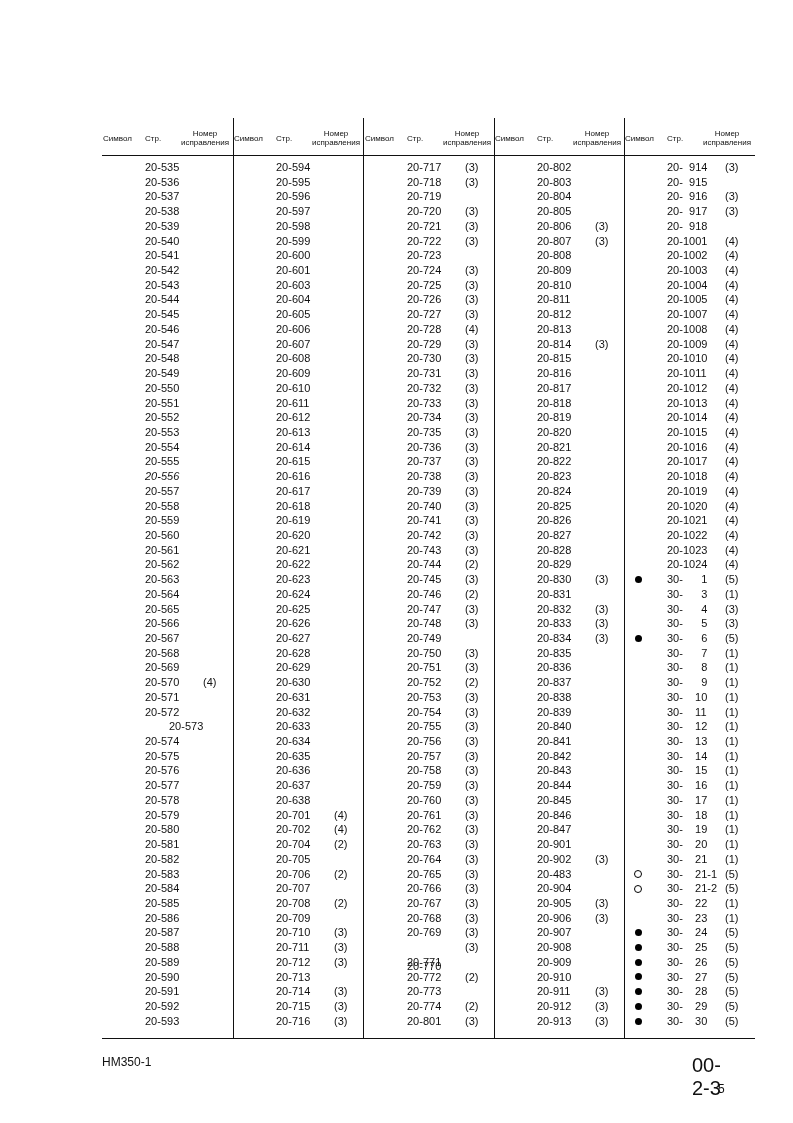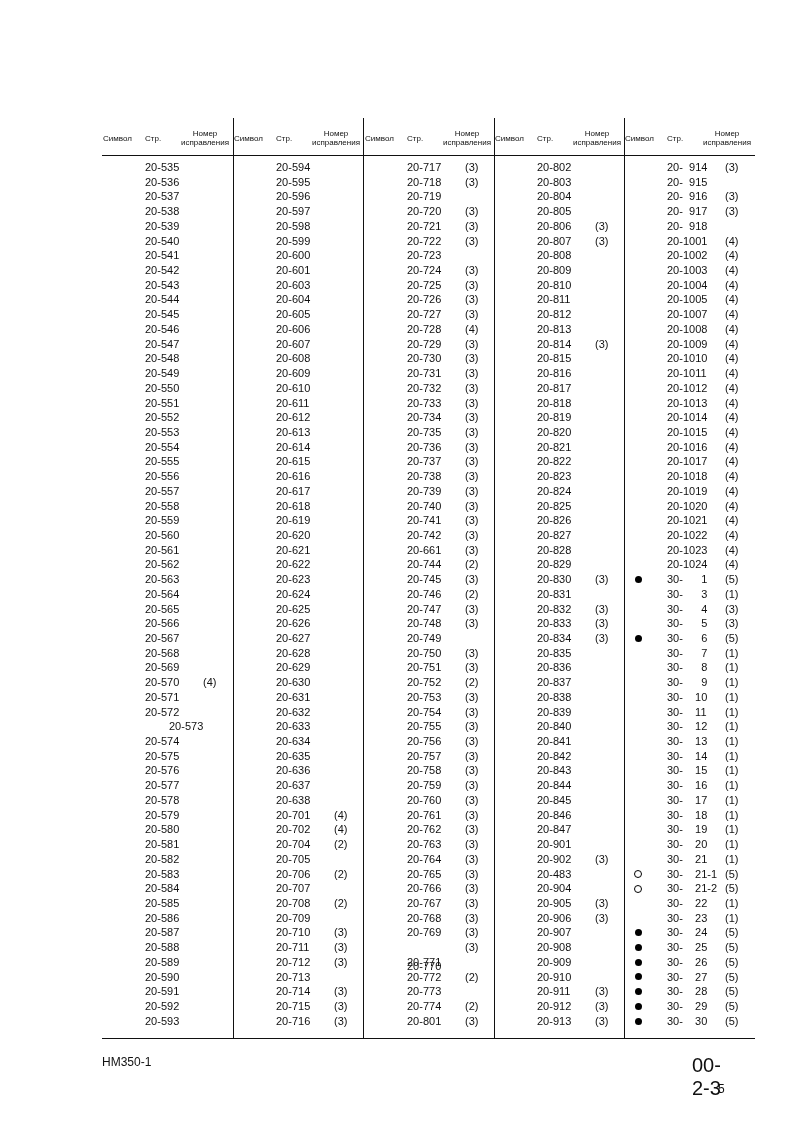--- a/index.html
+++ b/index.html
@@ -164,21 +164,21 @@
         <span class="page-no" style="white-space: pre;">20-554</span>
         <span class="rev-no"></span>
       </div>
       <div class="row">
         <span class="mark"></span>
         <span class="page-no" style="white-space: pre;">20-555</span>
         <span class="rev-no"></span>
       </div>
       <div class="row">
         <span class="mark"></span>
-        <span class="page-no" style="white-space: pre;">20-556</span>
+        <span class="page-no" style="white-space: pre; font-style: italic;">20-556</span>
         <span class="rev-no"></span>
       </div>
       <div class="row">
         <span class="mark"></span>
         <span class="page-no" style="white-space: pre;">20-557</span>
         <span class="rev-no"></span>
       </div>
       <div class="row">
         <span class="mark"></span>
         <span class="page-no" style="white-space: pre;">20-558</span>
@@ -783,21 +783,21 @@
         <span class="page-no" style="white-space: pre;">20-741</span>
         <span class="rev-no">(3)</span>
       </div>
       <div class="row">
         <span class="mark"></span>
         <span class="page-no" style="white-space: pre;">20-742</span>
         <span class="rev-no">(3)</span>
       </div>
       <div class="row">
         <span class="mark"></span>
-        <span class="page-no" style="white-space: pre;">20-661</span>
+        <span class="page-no" style="white-space: pre;">20-743</span>
         <span class="rev-no">(3)</span>
       </div>
       <div class="row">
         <span class="mark"></span>
         <span class="page-no" style="white-space: pre;">20-744</span>
         <span class="rev-no">(2)</span>
       </div>
       <div class="row">
         <span class="mark"></span>
         <span class="page-no" style="white-space: pre;">20-745</span>

